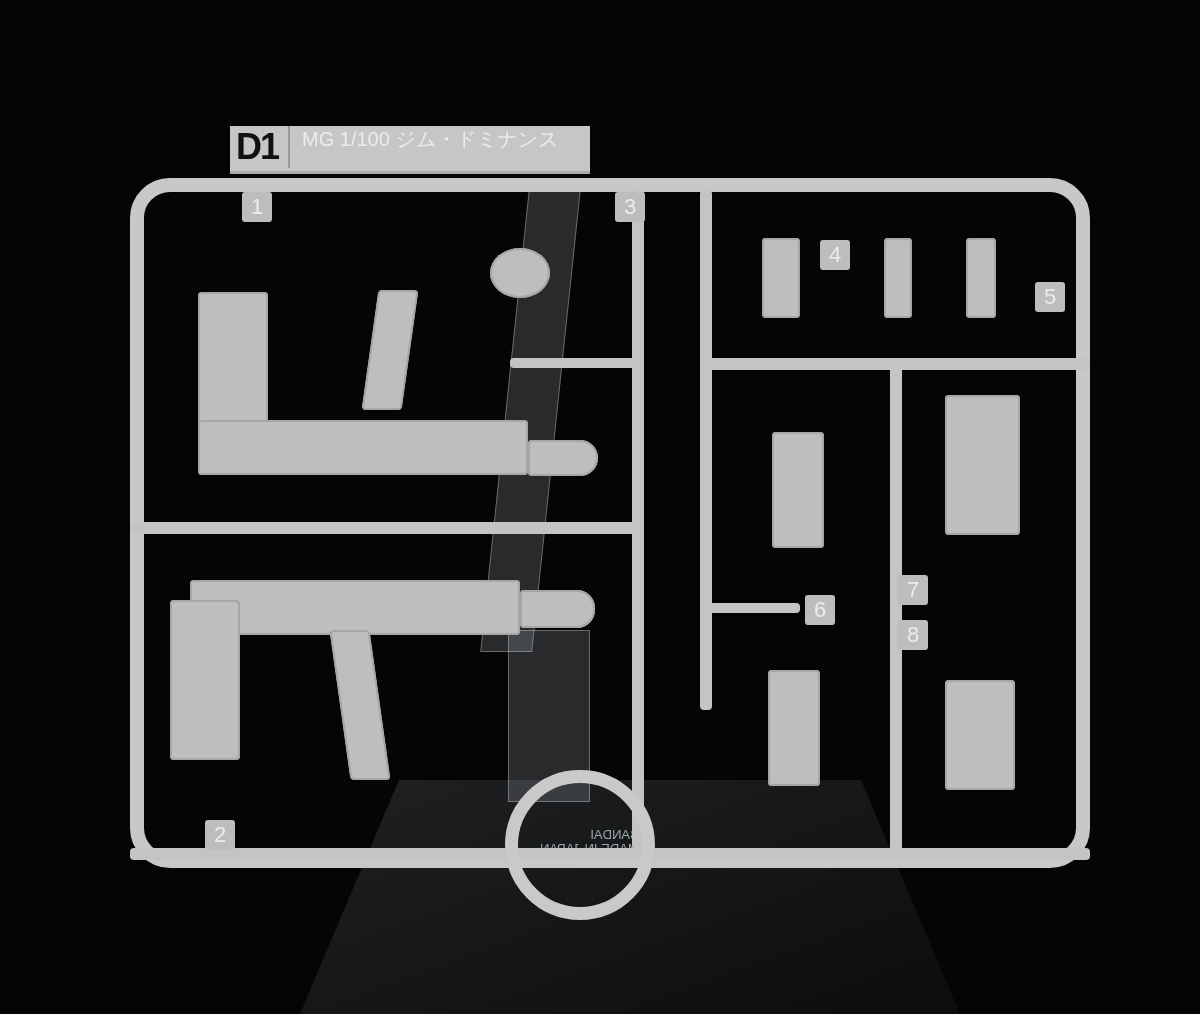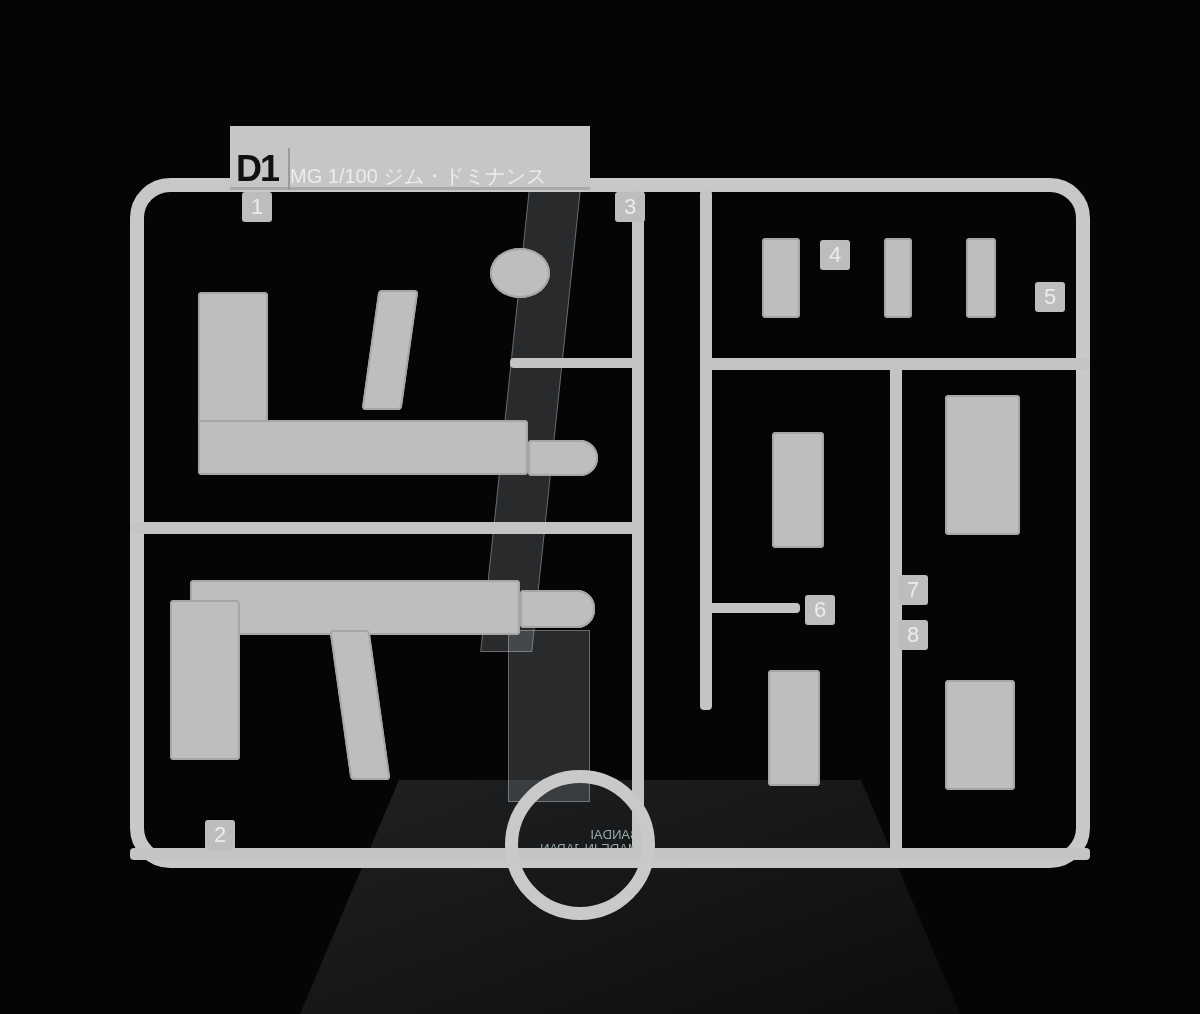--- a/index.html
+++ b/index.html
@@ -1,22 +1,22 @@
 <!DOCTYPE html>
 <html><head>
 <meta charset="utf-8">
 <style>
   html,body{margin:0;padding:0;background:#000;}
   #stage{position:relative;width:1200px;height:1014px;background:#050505;overflow:hidden;font-family:"Liberation Sans",sans-serif;}
   .frame{position:absolute;left:130px;top:178px;width:960px;height:690px;border:14px solid #c8c8c8;border-radius:40px;box-sizing:border-box;}
   .rod{position:absolute;background:#c4c4c4;border-radius:4px;}
   .tag{position:absolute;background:#bdbdbd;color:#ececec;font-size:22px;text-align:center;line-height:30px;width:30px;height:30px;border-radius:3px;}
-  .title-plate{position:absolute;left:230px;top:126px;width:360px;height:64px;background:#c6c6c6;display:flex;align-items:flex-end;box-shadow:inset 0 -3px 0 #a9a9a9;}
+  .title-plate{position:absolute;left:230px;top:126px;width:360px;height:48px;background:#c6c6c6;display:flex;align-items:flex-start;box-shadow:inset 0 -3px 0 #a9a9a9;}
   .title-plate .code{font-size:36px;font-weight:bold;color:#111;padding:0 10px 0 6px;border-right:2px solid #9a9a9a;letter-spacing:-2px;}
-  .title-plate .txt{font-size:20px;color:#ececec;white-space:nowrap;}
+  .title-plate .txt{font-size:20px;color:#ececec;padding-left:12px;white-space:nowrap;}
   .part{position:absolute;background:#bebebe;border-radius:4px;box-shadow:inset 0 0 0 2px #a6a6a6;}
   .clear{position:absolute;background:rgba(200,210,220,0.18);border:1px solid rgba(220,230,240,0.35);}
   .ring{position:absolute;left:505px;top:770px;width:150px;height:150px;border:13px solid #c9c9c9;border-radius:50%;box-sizing:border-box;}
   .watermark{position:absolute;right:28px;bottom:16px;font-size:34px;color:#f2f2f2;text-shadow:2px 2px 2px #333;font-family:"DejaVu Sans",sans-serif;}
   .base{position:absolute;left:300px;top:780px;width:660px;height:234px;background:linear-gradient(160deg,rgba(180,190,200,0.15),rgba(90,100,110,0.08));clip-path:polygon(15% 0,85% 0,100% 100%,0 100%);}
   .base-txt{position:absolute;left:540px;top:828px;font-size:13px;color:#9aa;transform:scaleX(-1);line-height:14px;}
 </style>
 </head>
 <body>
 

